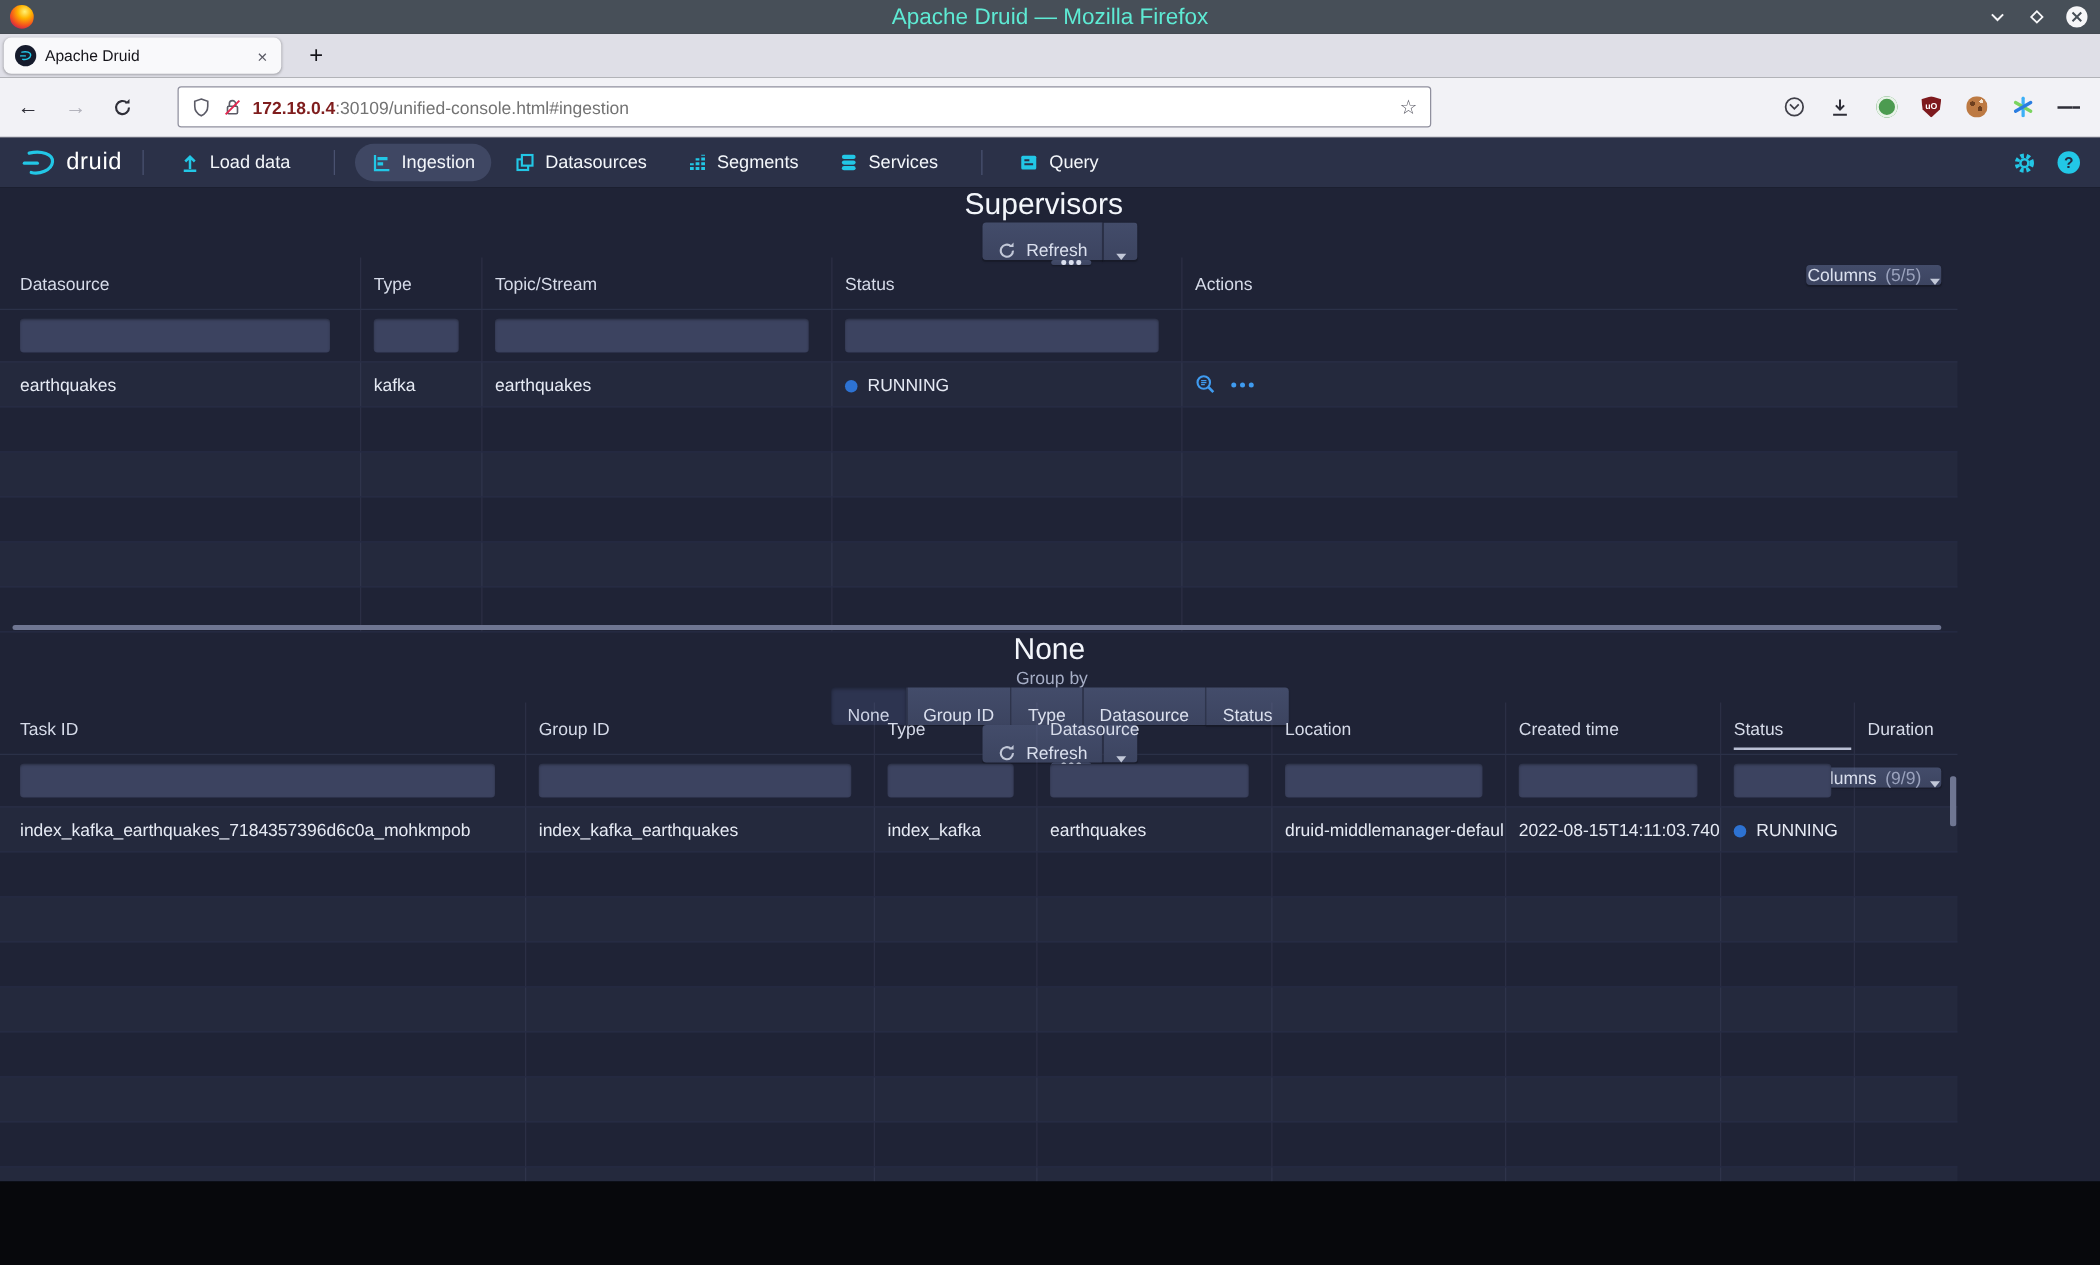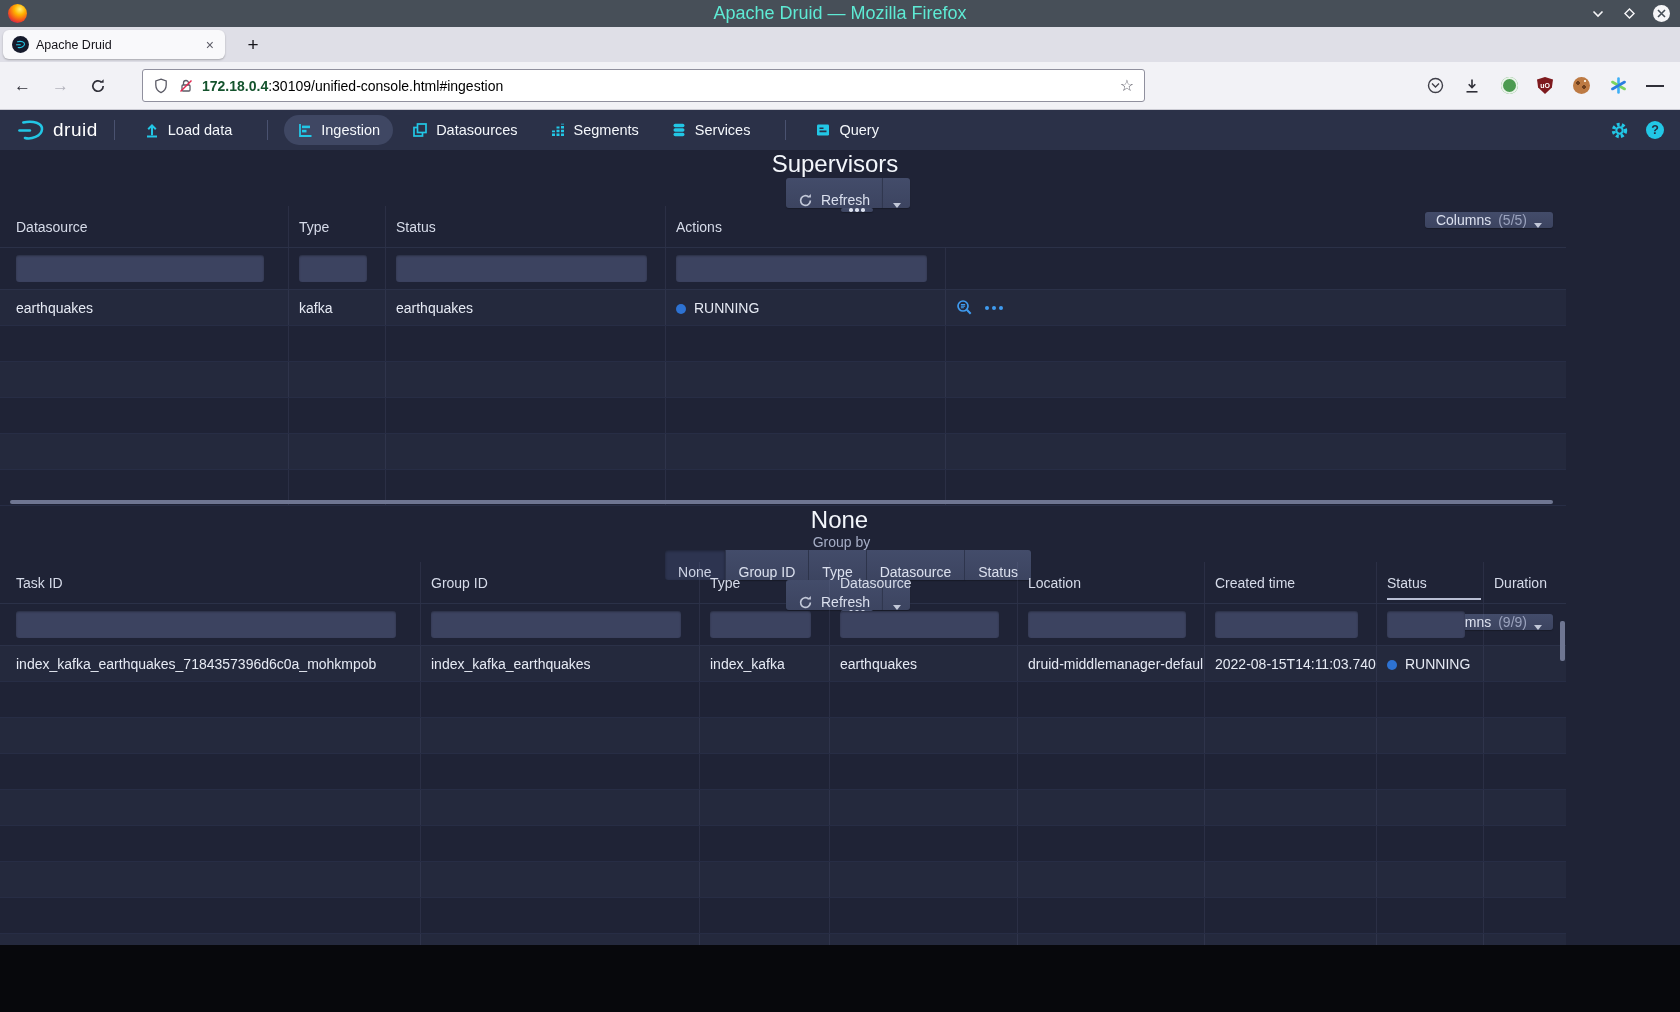--- a/index.html
+++ b/index.html
@@ -28,22 +28,22 @@
 
   
   .fx-toolbar { height:48px; background:#f2f2f6; border-bottom:1px solid #ccccd4;
                 display:flex; align-items:center; }
   .navglyph { font-size:17px; color:#2f2f38; }
   .navglyph.disabled { color:#b3b3bc; }
   .g-back { margin-left:14px; } .g-fwd { margin-left:21px; } .g-rel { margin-left:21px; display:flex; }
   .urlbar { margin-left:36px; width:1003px; height:33px; background:#ffffff;
             border:1px solid #90909e; border-radius:3px; display:flex; align-items:center; padding:0 10px; }
   .url-text { flex:1; font-size:14px; margin-left:8px; white-space:nowrap; overflow:hidden; }
-  .url-host { color:#14532d; font-weight:700; }
-  .url-rest { color:#000000; }
+  .url-host { color:#7f1d1d; font-weight:700; }
+  .url-rest { color:#737373; }
   .star { color:#5b5b66; font-size:16px; }
   .ext-icons { margin-left:auto; margin-right:16px; display:flex; gap:19px; align-items:center; }
   .eico { width:18px; height:18px; display:flex; align-items:center; justify-content:center; }
   .ico-green { width:17px; height:17px; border-radius:50%; background:#4c9b50; box-shadow: inset 0 0 0 2px #e9f3e9; }
   .ico-ublock { width:16px; height:17px; background:#7e1a1e;
                 clip-path:polygon(50% 0,100% 14%,93% 62%,50% 100%,7% 62%,0 14%);
                 color:#fff; font-size:7px; font-weight:700; display:flex; align-items:center; justify-content:center; }
   .ico-cookie { width:17px; height:17px; border-radius:50%; background:#bd7a43;
                 background-image: radial-gradient(circle 2px at 5px 6px, #6d3f1e 95%, transparent),
                                   radial-gradient(circle 2px at 11px 10px, #6d3f1e 95%, transparent),
@@ -70,21 +70,21 @@
   .sec-toolbar { height:56px; display:flex; align-items:center; padding-left:16px;flex-direction:column; }
   .sec-title { font-size:24px; color:#f3f6fb; font-weight:400; margin-right:26px; }
   .btn { background:linear-gradient(#434c6a,#3c4460); color:#dbe0ee; font-size:14px; border-radius:3px;
          height:30px; display:inline-flex; align-items:flex-end; box-shadow:0 1px 1px rgba(0,0,0,.25); }
   .btn-main { padding:0 12px; gap:8px; border-radius:3px 0 0 3px; }
   .btn-caret { width:28px; justify-content:center; border-radius:0 3px 3px 0; border-left:1px solid #30374f; }
   .caret { width:0; height:0; border-left:4.5px solid transparent; border-right:4.5px solid transparent;
            border-top:5px solid #c2c8d8; }
   .btn-more { width:32px; justify-content:center; margin-left:18px; gap:2.5px; }
   .btn-more i, .blue-dots i { width:3.5px; height:3.5px; border-radius:50%; background:#dbe0ee; display:block; }
-  .columns-btn { margin-left:auto; margin-right:127px; padding:0 11px; gap:7px; }
+  .columns-btn { margin-left:auto; margin-right:127px; padding:0 1px; gap:7px; }
   .muted { color:#9aa2bd; }
   .groupby-label { color:#a6aec6; font-size:14px; margin-right:13px; }
   .btn-group { display:flex; margin-right:19px; }
   .btn-group .gbtn { border-radius:0; border-right:1px solid #30374f; padding:0 13px; }
   .btn-group .gbtn:first-child { border-radius:3px 0 0 3px; }
   .btn-group .gbtn:last-child { border-radius:0 3px 3px 0; border-right:none; }
   .gbtn.active { background:#2d3450; box-shadow:inset 0 1px 3px rgba(0,0,0,.35); color:#ccd2e4;margin-left:19px; }
 
   
   .tbl { width:1566px; }
@@ -306,20 +306,21 @@
         <span>Columns</span>
         <span class="muted">(5/5)</span>
         <span class="caret"></span>
       </span>
     </div>
 
     <div class="tbl">
       <div class="sup-grid thead">
         <div class="cell first">Datasource</div>
         <div class="cell">Type</div>
+        <div class="cell">Topic/Stream</div>
         <div class="cell">Status</div>
         <div class="cell">Actions</div>
       </div>
       <div class="sup-grid tfilter">
         <div class="cell first"><input class="filter-input" style=""></div>
         <div class="cell"><input class="filter-input" style=""></div>
         <div class="cell"><input class="filter-input" style=""></div>
         <div class="cell"><input class="filter-input" style=""></div>
         <div class="cell"></div>
       </div>

